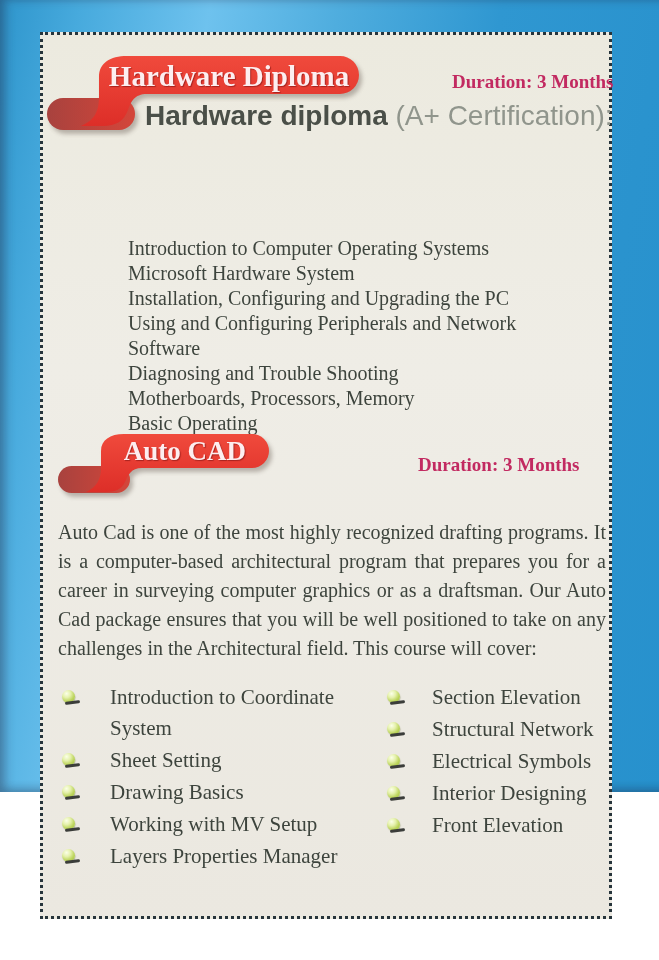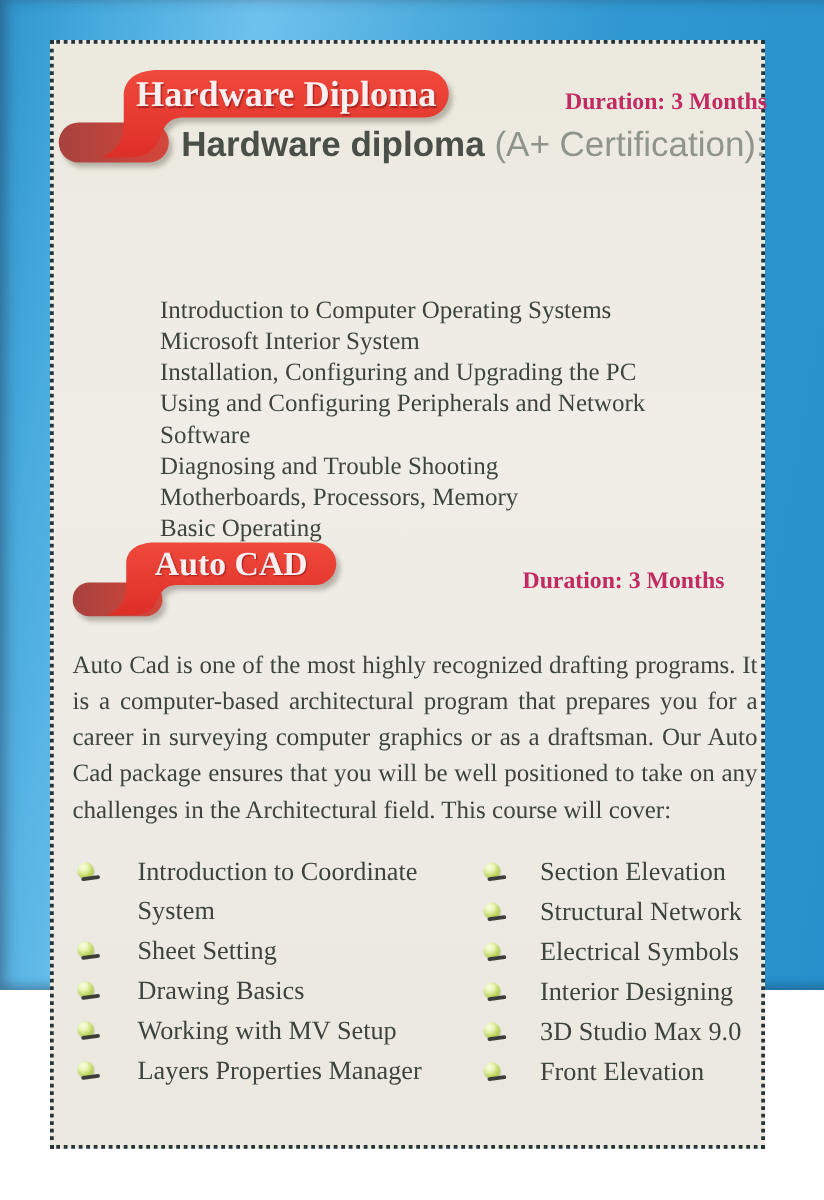--- a/index.html
+++ b/index.html
@@ -88,21 +88,21 @@
 
     <div class="duration duration-1">Duration: 3 Months</div>
 
     <h2 class="subtitle"><span>Hardware diploma</span><span class="light"> (A+ Certification):</span></h2>
 
 
     <ul class="topics-plain">
 
         <li>Introduction to Computer Operating Systems</li>
 
-        <li>Microsoft Interior System</li>
+        <li>Microsoft Hardware System</li>
 
         <li>Installation, Configuring and Upgrading the PC</li>
 
         <li>Using and Configuring Peripherals and Network Software</li>
 
         <li>Diagnosing and Trouble Shooting</li>
 
         <li>Motherboards, Processors, Memory</li>
 
         <li>Basic Operating</li>
@@ -148,20 +148,19 @@
 
           <li><span class="ball"></span><span>Section Elevation</span></li>
 
           <li><span class="ball"></span><span>Structural Network</span></li>
 
           <li><span class="ball"></span><span>Electrical Symbols</span></li>
 
           <li><span class="ball"></span><span>Interior Designing</span></li>
 
 
-          <li><span class="ball"></span><span>3D Studio Max 9.0</span></li>
 
           <li><span class="ball"></span><span>Front Elevation</span></li>
         </ul>
     </div>
 
   </div>
 </div>
 
 </body></html>

